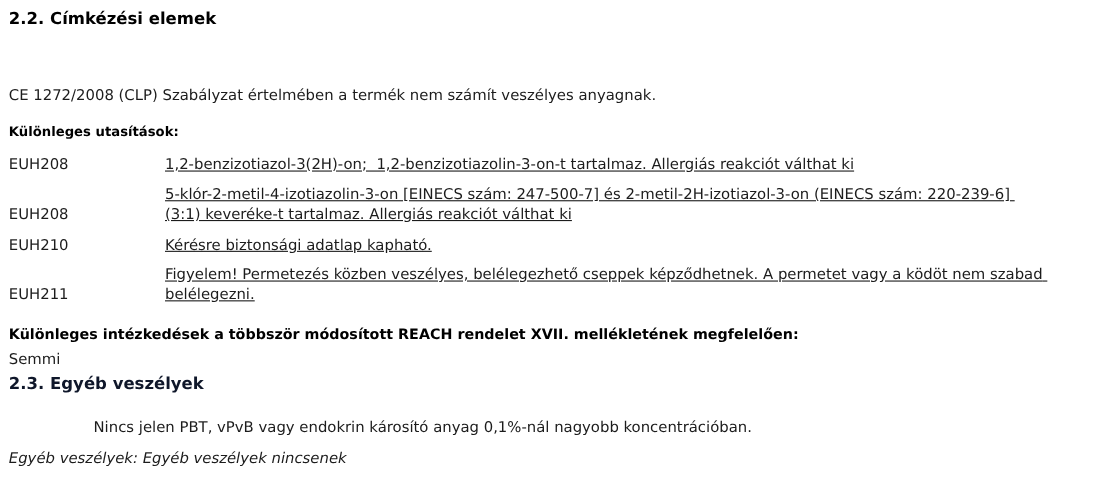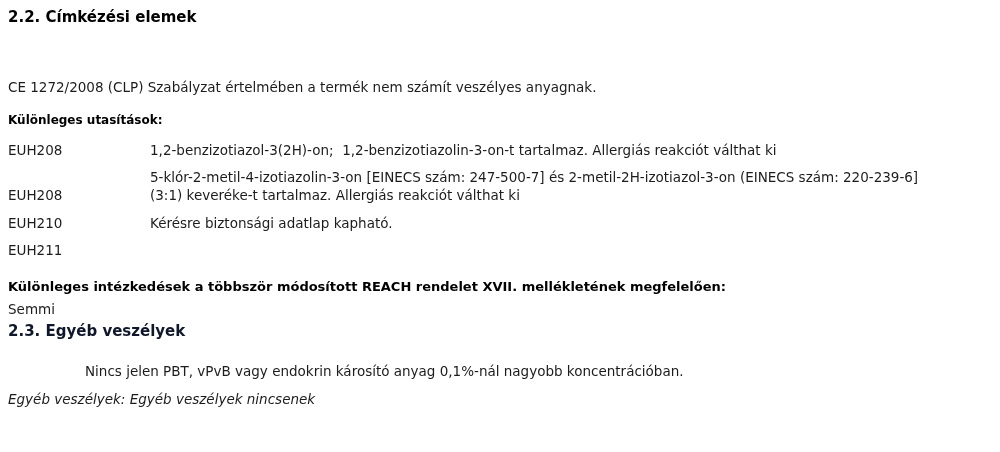--- a/index.html
+++ b/index.html
@@ -46,20 +46,21 @@
     margin-top: 10px;
   }
   .euh-code {
     flex: 0 0 142px;
     white-space: nowrap;
   }
   .euh-text {
     flex: 1 1 auto;
     max-width: 800px;
     white-space: pre-wrap;
+    text-decoration: underline;
   }
   .reach-heading {
     margin-top: 19px;
     font-weight: bold;
     color: #000000;
     font-size: 13px;
   }
   .reach-value {
     margin-top: 4px;
   }
@@ -102,20 +103,21 @@
       <div class="euh-text">5-klór-2-metil-4-izotiazolin-3-on [EINECS szám: 247-500-7] és 2-metil-2H-izotiazol-3-on (EINECS szám: 220-239-6] (3:1) keveréke-t tartalmaz. Allergiás reakciót válthat ki</div>
     </div>
 
     <div class="euh-row gap-above">
       <div class="euh-code">EUH210</div>
       <div class="euh-text">Kérésre biztonsági adatlap kapható.</div>
     </div>
 
     <div class="euh-row">
       <div class="euh-code">EUH211</div>
+      <div class="euh-text">Figyelem! Permetezés közben veszélyes, belélegezhető cseppek képződhetnek. A permetet vagy a ködöt nem szabad belélegezni.</div>
     </div>
 
   </div>
 
   <div class="reach-heading">Különleges intézkedések a többször módosított REACH rendelet XVII. mellékletének megfelelően:</div>
 
   <div class="reach-value">Semmi</div>
 
   <div class="section-title-23">2.3. Egyéb veszélyek</div>
 

